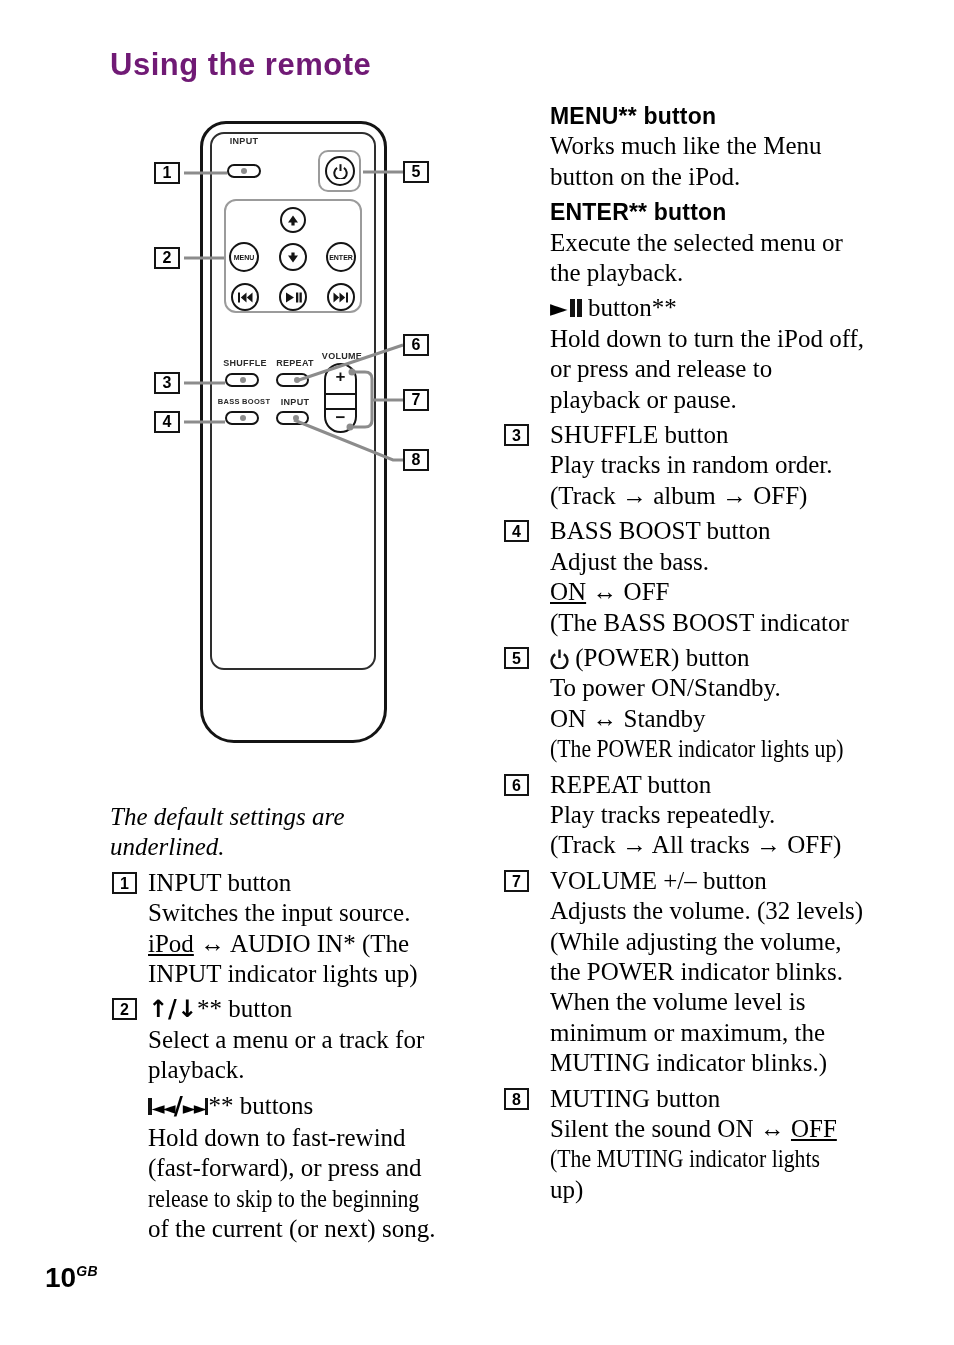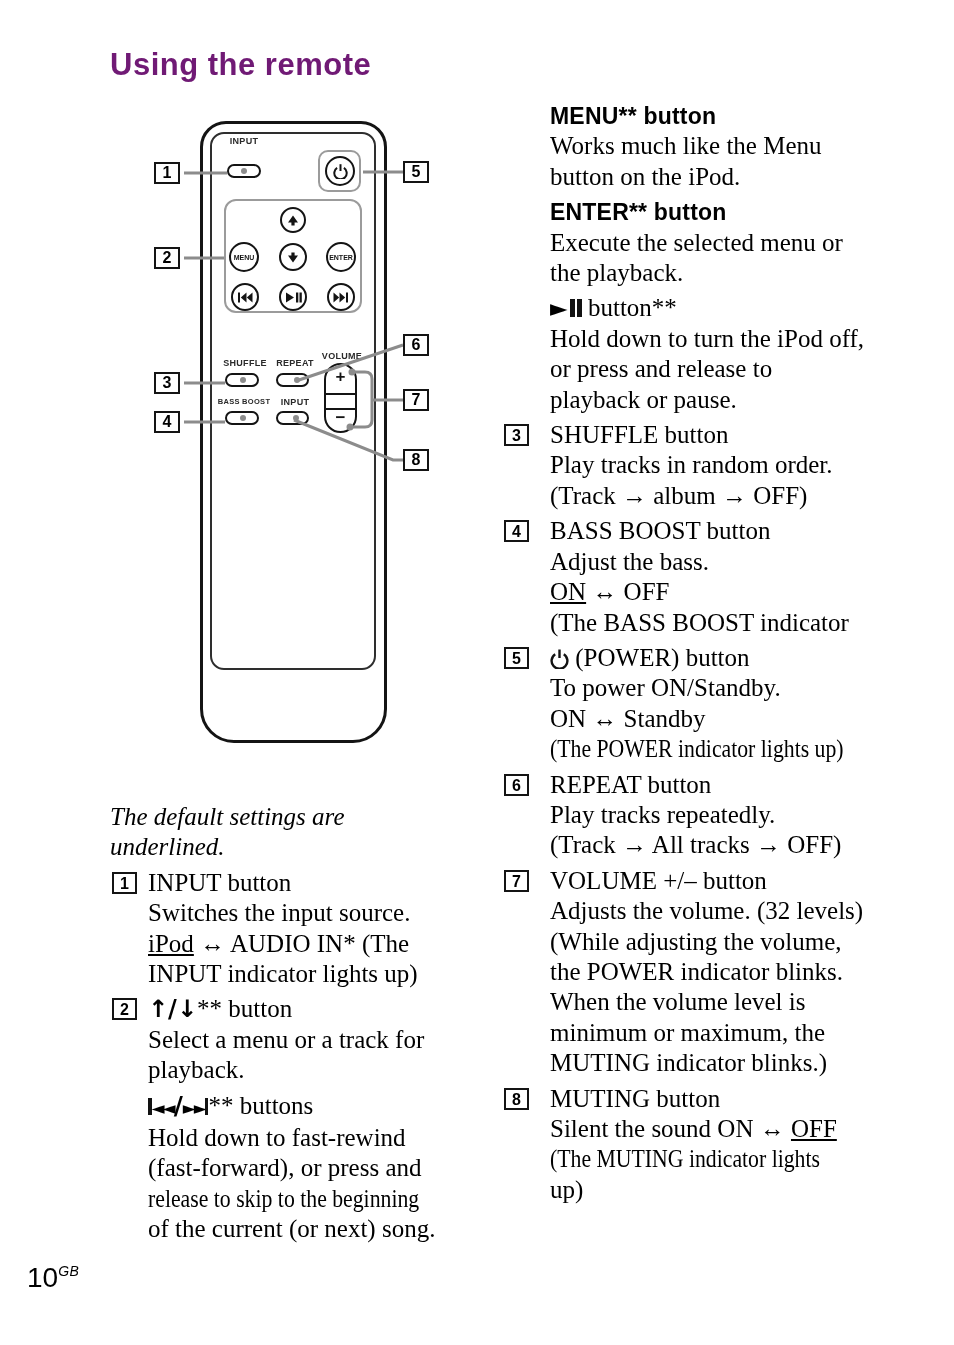--- a/index.html
+++ b/index.html
@@ -82,22 +82,22 @@
   .sym { font-family:"DejaVu Sans", sans-serif; font-weight:bold; }
   .pp-tri { font-family:"DejaVu Sans", sans-serif; font-size:23px; }
   .pbar { display:inline-block; width:4.5px; height:18px; background:#121212; margin-left:2.5px; vertical-align:-1px; }
   .vbar { display:inline-block; width:3.5px; height:17px; background:#121212; vertical-align:-1px; }
   .pn-tri { font-family:"DejaVu Sans", sans-serif; font-size:17px; letter-spacing:-2px; }
   .ud-sym { font-family:"DejaVu Sans", sans-serif; font-weight:bold; font-size:24px; }
   .pwr-inline { vertical-align:-3px; }
 
   
   .pagenum {
-    position:absolute; left:27px; top:1262px;
-    font-family:"Liberation Sans", sans-serif; font-weight:normal; font-size:28px; color:#000;
+    position:absolute; left:45px; top:1262px;
+    font-family:"Liberation Sans", sans-serif; font-weight:bold; font-size:28px; color:#000;
   }
   .pagenum .sup { font-size:14px; font-style:italic; vertical-align:11px; letter-spacing:0.5px; }
 </style>
 </head>
 <body>
 
 <div class="page">
 
   <div class="title">Using the remote</div>
 

